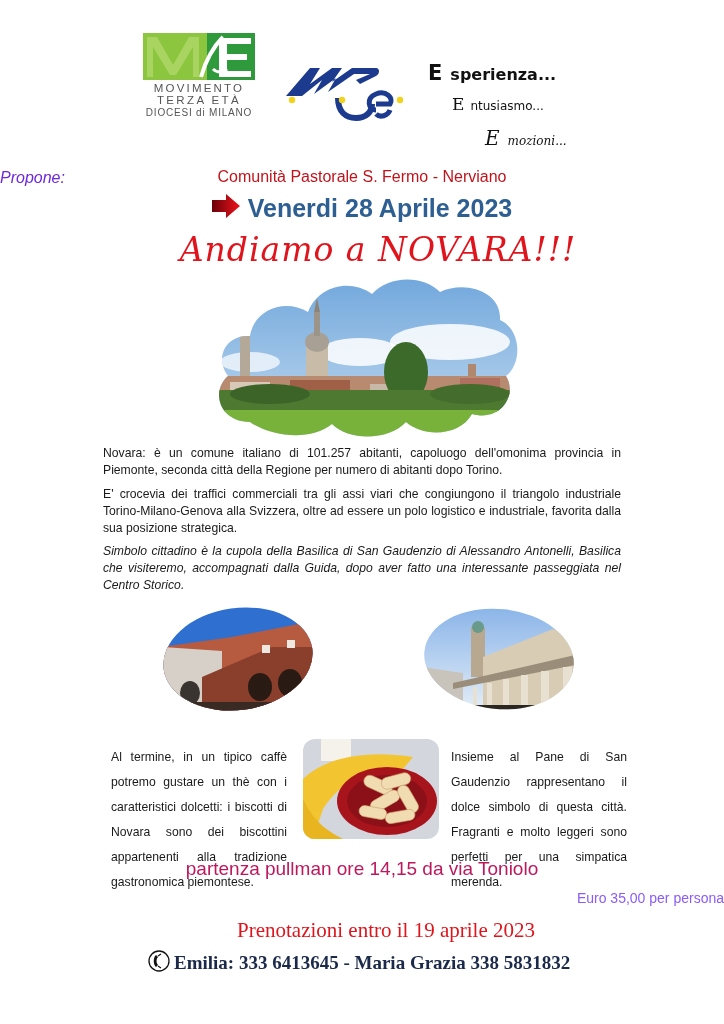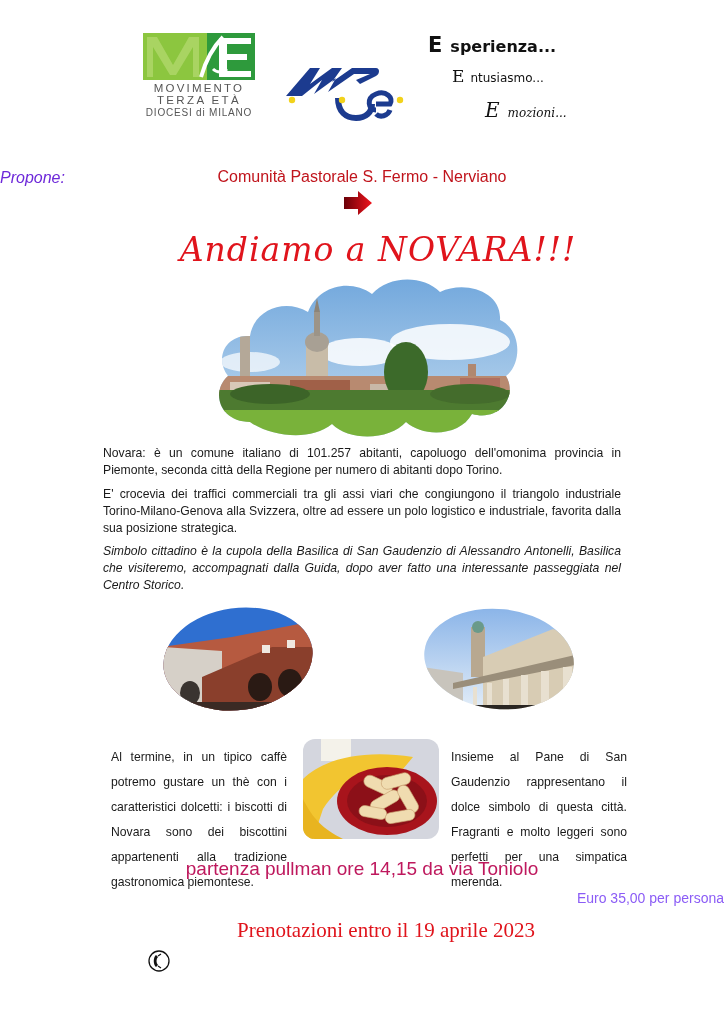--- a/index.html
+++ b/index.html
@@ -8,21 +8,21 @@
 
   
   .mte-logo { left:143px; top:33px; width:112px; height:86px; }
   .mte-letters { position:absolute; left:0; top:0; width:112px; height:47px; }
   .mte-text { position:absolute; left:0; width:112px; font-family:"Liberation Sans", sans-serif; color:#555; text-align:center; white-space:nowrap; }
   .mte-t1 { top:49px; font-size:11.5px; letter-spacing:2.2px; }
   .mte-t2 { top:61px; font-size:11.5px; letter-spacing:2.4px; }
   .mte-t3 { top:74px; font-size:10px; letter-spacing:0.8px; }
   .m3e-logo { left:280px; top:60px; width:128px; height:62px; }
 
-  .motto { font-family:"DejaVu Sans", sans-serif; color:#111; white-space:nowrap; }
+  .motto { font-family:"DejaVu Sans", sans-serif; color:#111; white-space:nowrap;margin-top:28px; }
   .motto .big { font-weight:bold; }
   .motto1 { left:428px; top:33px; font-size:17px; }
   .motto1 .big { font-size:21px; margin-right:8px; }
   .motto1 .rest { font-weight:bold; font-size:16px; }
   .motto2 { left:452px; top:66px; font-size:12px; }
   .motto2 .big { font-size:17px; font-weight:normal; margin-right:6px; font-family:"DejaVu Serif", serif; }
   .motto3 { left:485px; top:98px; font-size:12px; font-style:italic; font-family:"DejaVu Serif", serif; }
   .motto3 .big { font-size:20px; font-weight:normal; font-style:italic; margin-right:8px; }
 
   .community { left:0; width:724px; top:136px; text-align:center; color:#c0141c; font-size:16px;margin-top:32px; }
@@ -99,21 +99,21 @@
 <div class="abs propone">Propone:</div>
 <div class="abs date-row">
   <svg class="arrow" viewBox="0 0 28 24">
     <defs>
       <linearGradient id="ag" x1="0" x2="1" y1="0" y2="0">
         <stop offset="0" stop-color="#6a0008"></stop>
         <stop offset="1" stop-color="#f0141c"></stop>
       </linearGradient>
     </defs>
     <polygon points="0,6 14,6 14,0 28,12 14,24 14,18 0,18" fill="url(#ag)"></polygon>
-  </svg>
+  </svg><span class="date">Venerdi  28 Aprile 2023</span>
 </div>
 <div class="abs headline">Andiamo a NOVARA!!!</div>
 
 <div class="abs cloud">
   <svg viewBox="0 0 312 170" width="312" height="170">
     <defs>
       <clipPath id="cloudclip">
         <path d="M40 150 C10 150 0 120 18 104 C4 86 16 62 40 64 C44 38 74 26 98 40 C108 14 140 6 162 22 C178 4 212 2 230 20 C256 8 292 20 290 48 C312 58 312 92 296 104 C308 124 290 150 262 142 C250 164 214 166 196 150 C180 168 140 170 122 152 C100 170 60 164 40 150 Z"></path>
       </clipPath>
       <linearGradient id="sky" x1="0" x2="0" y1="0" y2="1">
@@ -235,14 +235,14 @@
 <div class="abs col-text col-right">Insieme al Pane di San Gaudenzio rappresentano il dolce simbolo di questa città. Fragranti e molto leggeri sono perfetti per una simpatica merenda.</div>
 
 <div class="abs depart">partenza pullman ore 14,15 da via Toniolo</div>
 <div class="abs price">Euro  35,00 per persona</div>
 <div class="abs booking">Prenotazioni entro il 19 aprile  2023</div>
 <div class="abs contacts">
   <svg class="phone" viewBox="0 0 22 22">
     <circle cx="11" cy="11" r="10" fill="#ffffff" stroke="#111" stroke-width="1.3"></circle>
     <path d="M8 5 C5 7 5 15 8 17 L10 15 C8 13 8 9 10 7 Z" fill="#111"></path>
     <path d="M10 6 L13 4 M10 16 L13 18" stroke="#111" stroke-width="1.2"></path>
-  </svg>
+  </svg><span>Emilia: 333 6413645  -  Maria Grazia 338 5831832</span>
 </div>
 
 </body></html>

